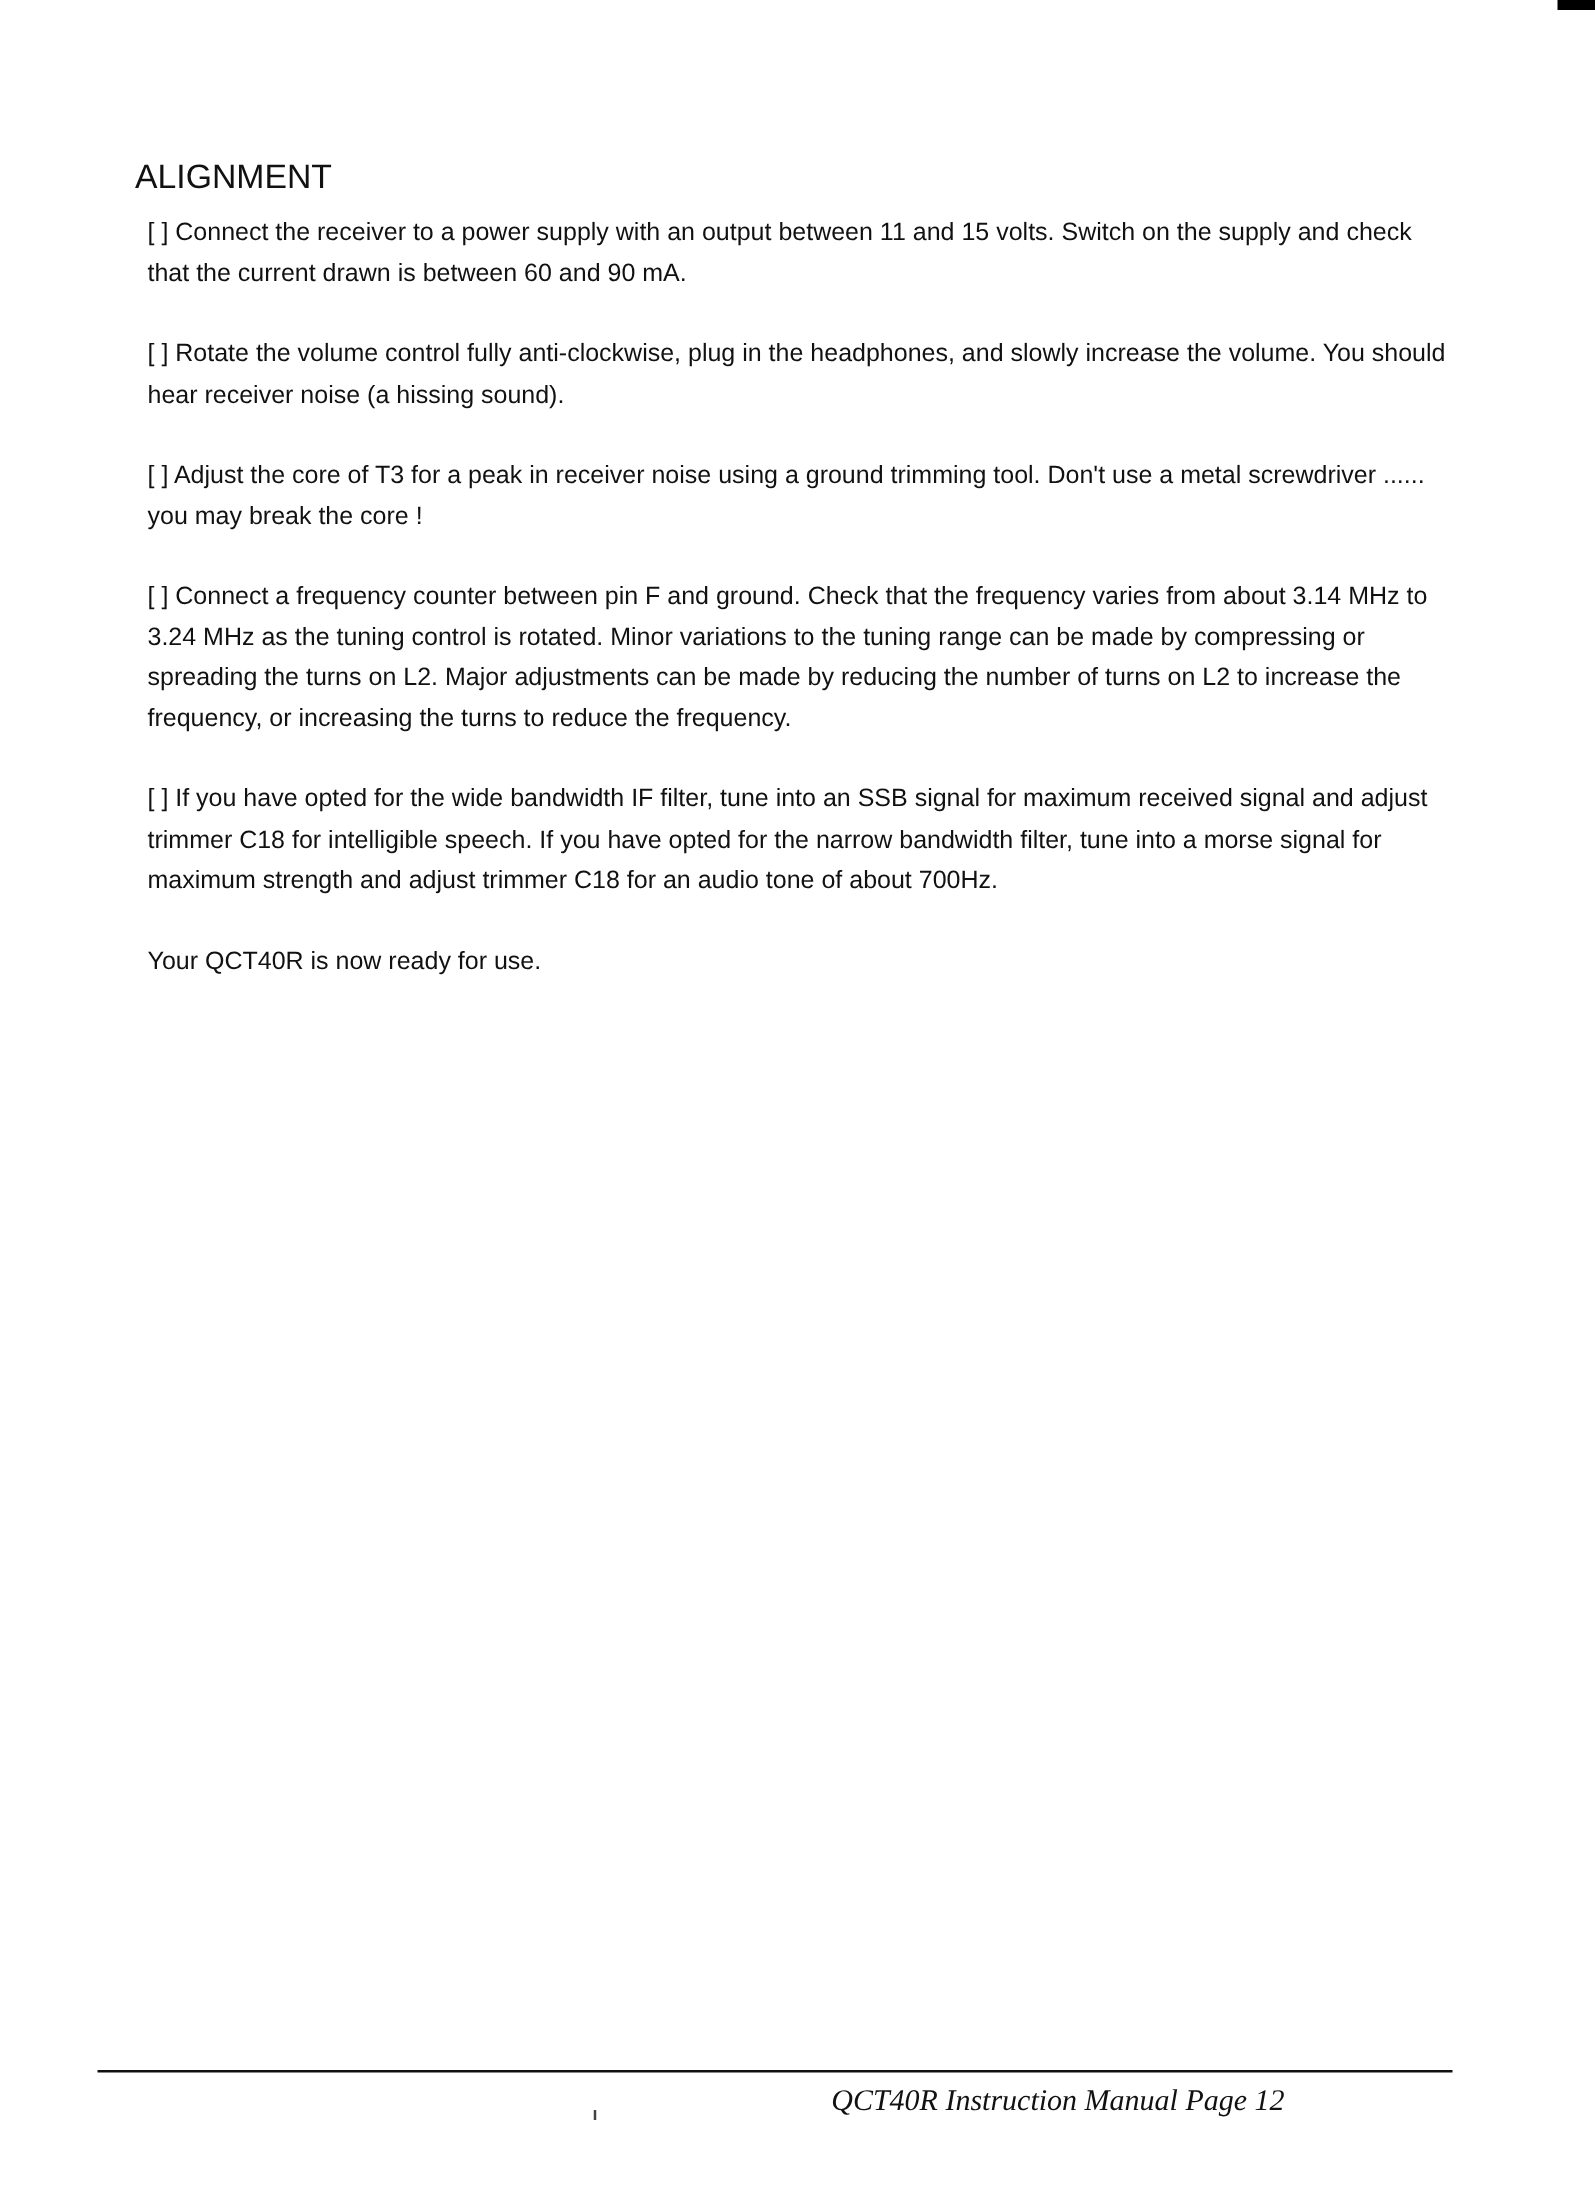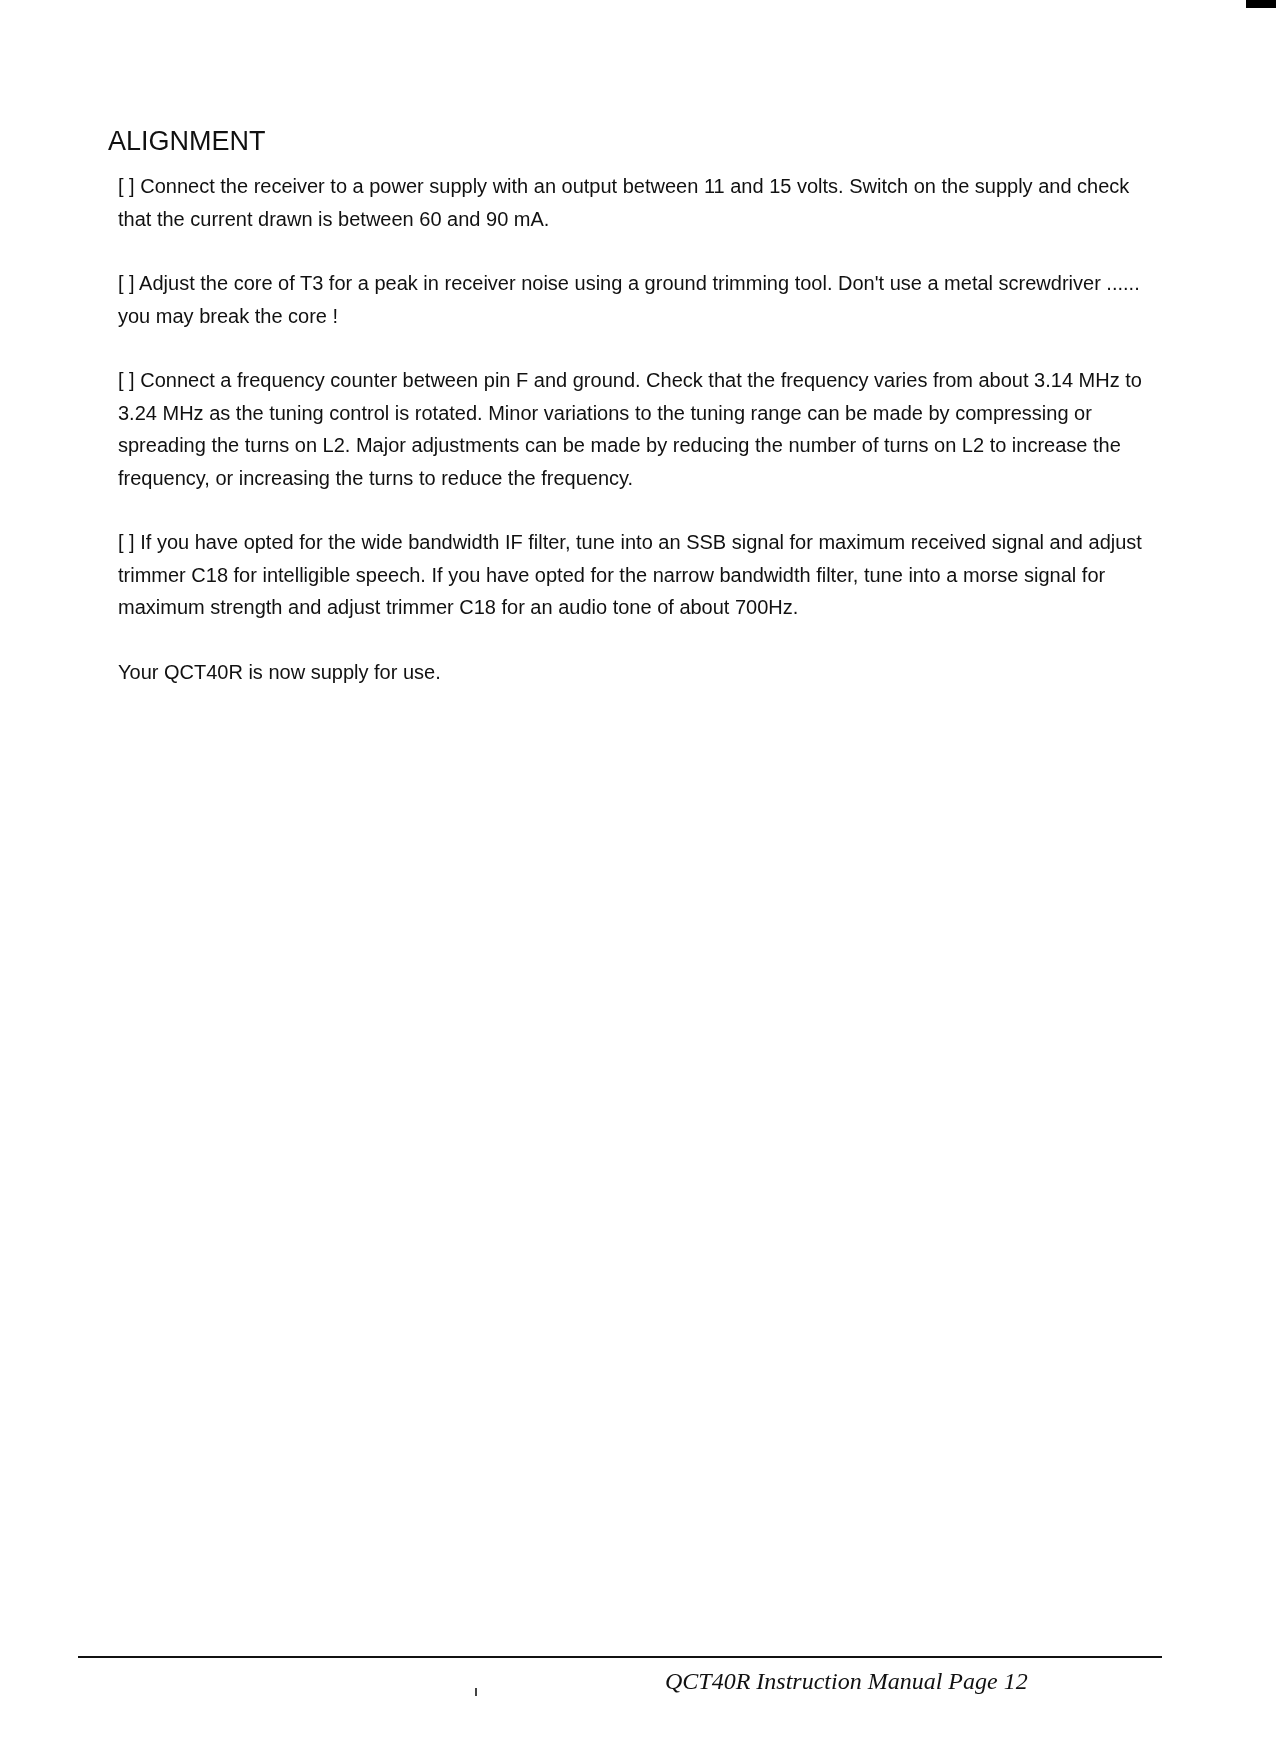--- a/index.html
+++ b/index.html
@@ -34,21 +34,22 @@
   </style>
 </head>
 <body>
 
 <div class="corner-mark"></div>
 
 <h1 class="heading">ALIGNMENT</h1>
 
 <div class="body-text">
   <p class="para">[ ]  Connect the receiver to a power supply with an output between 11 and 15 volts.  Switch on the supply and check that the current drawn is between 60 and 90 mA.</p>
+  <p class="para">[ ]  Rotate the volume control fully anti-clockwise, plug in the headphones, and slowly increase the volume.  You should hear receiver noise  (a hissing sound).</p>
   <p class="para">[ ]  Adjust the core of T3 for a peak in receiver noise using a ground trimming tool.  Don't use a metal screwdriver  ......  you may break the core !</p>
   <p class="para">[ ]  Connect a frequency counter between pin F and ground.  Check that the frequency varies from about 3.14 MHz to 3.24 MHz as the tuning control is rotated.  Minor variations to the tuning range can be made by compressing or spreading the turns on L2.  Major adjustments can be made by reducing the number of turns on L2 to increase the frequency, or increasing the turns to reduce the frequency.</p>
   <p class="para">[ ]  If you have opted for the wide bandwidth IF filter, tune into an SSB signal for maximum received signal and adjust trimmer C18 for intelligible speech.  If you have opted for the narrow bandwidth filter, tune into a morse signal for maximum strength and adjust trimmer C18 for an audio tone of about 700Hz.</p>
-  <p class="para">Your QCT40R is now supply for use.</p>
+  <p class="para">Your QCT40R is now ready for use.</p>
 </div>
 
 <div class="footer-rule"></div>
 <div class="footer-text">QCT40R  Instruction Manual  Page 12</div>
 <div class="stray-mark"></div>
 
 </body></html>

